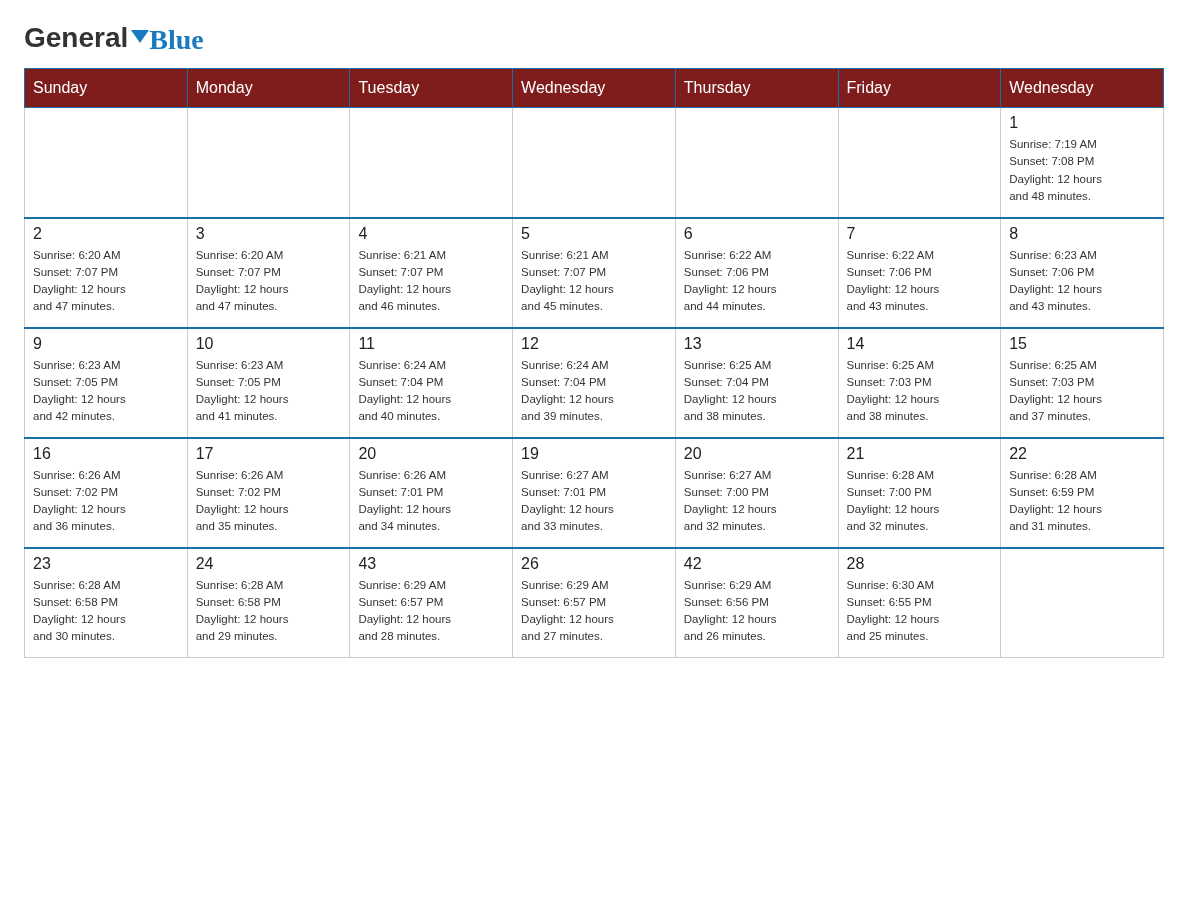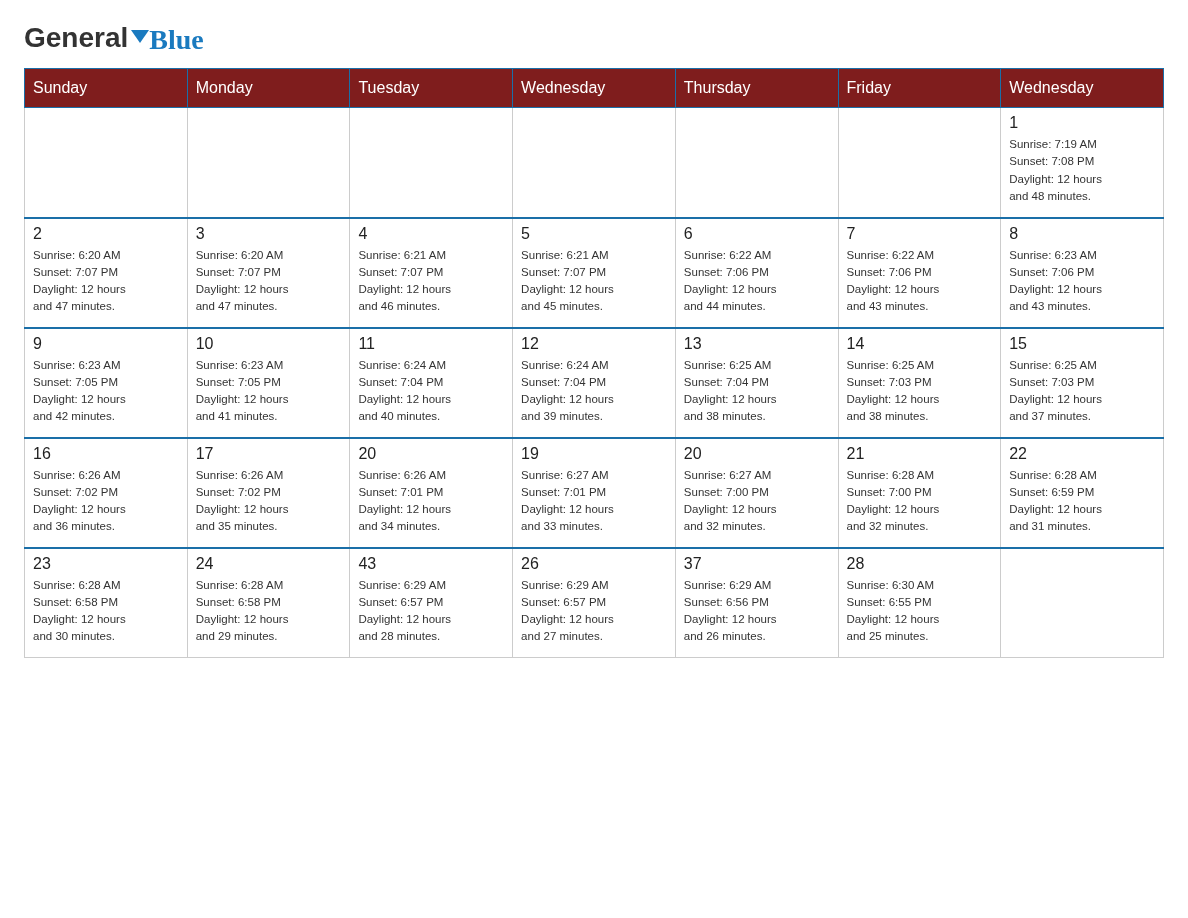--- a/index.html
+++ b/index.html
@@ -308,21 +308,21 @@
 and 28 minutes.</div>
         </td>
         <td>
           <span class="day-number">26</span>
           <div class="day-info" style="white-space: pre-line;">Sunrise: 6:29 AM
 Sunset: 6:57 PM
 Daylight: 12 hours
 and 27 minutes.</div>
         </td>
         <td>
-          <span class="day-number">37</span>
+          <span class="day-number">42</span>
           <div class="day-info" style="white-space: pre-line;">Sunrise: 6:29 AM
 Sunset: 6:56 PM
 Daylight: 12 hours
 and 26 minutes.</div>
         </td>
         <td>
           <span class="day-number">28</span>
           <div class="day-info" style="white-space: pre-line;">Sunrise: 6:30 AM
 Sunset: 6:55 PM
 Daylight: 12 hours

